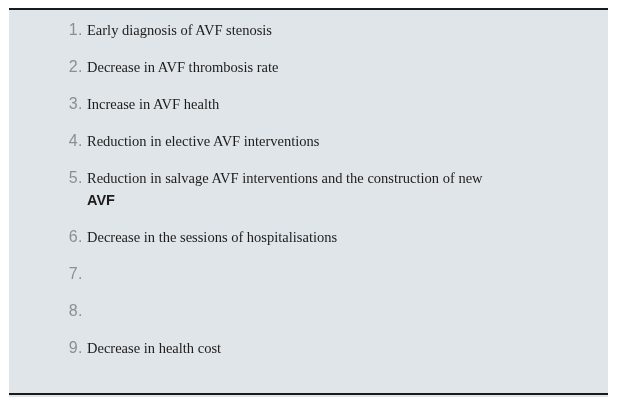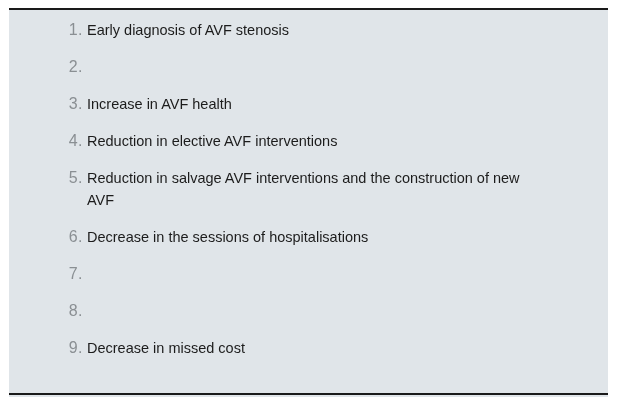--- a/index.html
+++ b/index.html
@@ -73,47 +73,49 @@
     line-height: 22px;
     font-family: "Liberation Sans", sans-serif;
     letter-spacing: 0.5px;
   }
 
   .item-text {
     display: block;
     color: #1c1c1c;
     font-size: 14.5px;
     line-height: 22px;
-    font-family: Liberation Sans, sans-serif;
+    font-family: Liberation Serif, serif;
   }
 
   .item-text-line2 {
     display: block;
     color: #1c1c1c;
     font-size: 14.5px;
     line-height: 22px;
     font-family: "Liberation Sans", sans-serif;
+    font-weight: bold;
   }
 </style>
 </head>
 <body>
 
 <div id="figure-panel"></div>
 <div id="top-rule"></div>
 <div id="bottom-rule"></div>
 
 <div id="list-container">
 
   <div class="list-item">
     <span class="item-number">1.</span>
     <span class="item-text">Early diagnosis of AVF stenosis</span>
   </div>
 
   <div class="list-item">
     <span class="item-number">2.</span>
+    <span class="item-text">Decrease in AVF thrombosis rate</span>
   </div>
 
   <div class="list-item">
     <span class="item-number">3.</span>
     <span class="item-text">Increase in AVF health</span>
   </div>
 
   <div class="list-item">
     <span class="item-number">4.</span>
     <span class="item-text">Reduction in elective AVF interventions</span>
@@ -133,16 +135,16 @@
   <div class="list-item">
     <span class="item-number">7.</span>
   </div>
 
   <div class="list-item">
     <span class="item-number">8.</span>
   </div>
 
   <div class="list-item">
     <span class="item-number">9.</span>
-    <span class="item-text">Decrease in missed cost</span>
+    <span class="item-text">Decrease in health cost</span>
   </div>
 
 </div>
 
 </body></html>

